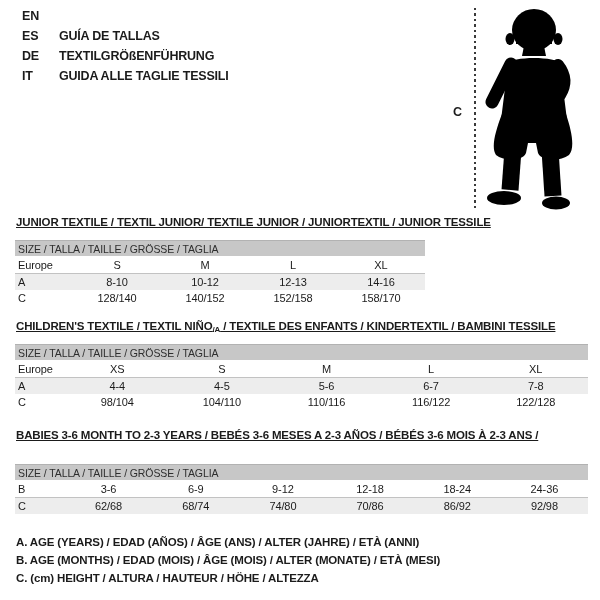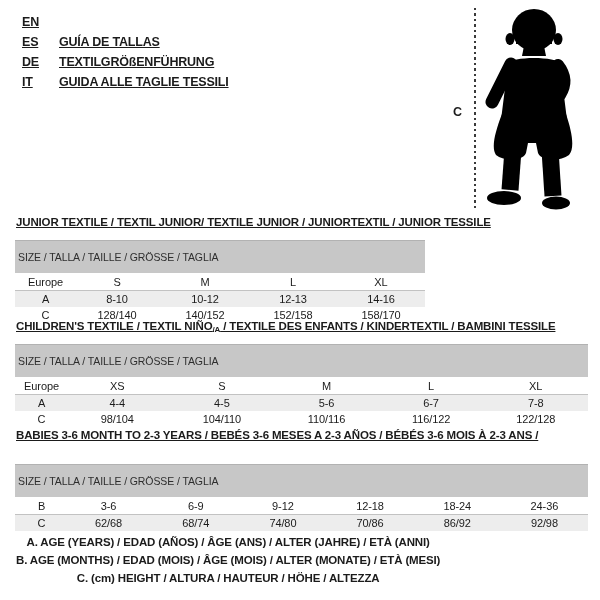--- a/index.html
+++ b/index.html
@@ -2,50 +2,50 @@
 <html><head>
 <meta charset="utf-8">
 <style>
   html,body{margin:0;padding:0;background:#fff;}
   .page{
     position:relative;width:600px;height:600px;background:#ffffff;overflow:hidden;
     font-family:"Liberation Sans",sans-serif;color:#1b1b1b;
   }
   
   .langs{position:absolute;left:22px;top:9px;font-weight:bold;font-size:12.5px;letter-spacing:-0.2px;}
-  .lang-row{display:flex;height:20px;align-items:flex-end;text-decoration:underline;}
+  .lang-row{display:flex;height:20px;align-items:flex-start;}
   .lang-code{width:37px;}
   
   .figure{position:absolute;left:480px;top:2px;width:112px;height:212px;}
   .measure-line{
     position:absolute;left:474px;top:8px;width:2px;height:202px;
     background:repeating-linear-gradient(to bottom,#3a3a3a 0 2.5px,transparent 2.5px 5.5px);
   }
   .measure-label{position:absolute;left:453px;top:105px;font-weight:bold;font-size:12.5px;}
   
   .sec-head{position:absolute;left:16px;font-weight:bold;font-size:11.5px;letter-spacing:-0.15px;white-space:nowrap;text-decoration:underline;}
   .sec-head .sub{font-size:8px;vertical-align:-2px;}
   
   .size-table{position:absolute;left:15px;border-collapse:collapse;table-layout:fixed;font-size:11px;letter-spacing:-0.1px;}
   .size-table td{padding:0;text-align:center;white-space:nowrap;height:16px;}
-  .size-table td.lab{text-align:center;padding-left:3px;}
+  .size-table td.lab{text-align:left;padding-left:3px;}
   .bar-row td{
-    background:#c7c7c7;text-align:left;padding-left:3px;height:32px;
+    background:#c7c7c7;text-align:left;padding-left:3px;height:15px;
     font-size:10.5px;color:#2e2e2e;border-top:1px solid #b2b2b2;
   }
   .head-row td{height:17px;border-bottom:1px solid #c2c2c2;}
   tr.zebra td{background:#ededed;}
   .t-junior{top:240px;width:410px;}
   .t-children{top:344px;width:573px;}
   .t-babies{top:464px;width:573px;}
   col.c-lab-j{width:58px;}
   col.c-lab{width:50px;}
   
   .legend{position:absolute;left:16px;top:533px;font-weight:bold;font-size:11.5px;letter-spacing:-0.15px;}
-  .legend div{height:18px;line-height:18px;white-space:nowrap;text-align:center;}
+  .legend div{height:18px;line-height:18px;white-space:nowrap;}
 </style>
 </head>
 <body>
 
 <div class="page">
 
   <div class="langs">
     <div class="lang-row">
       <span class="lang-code">EN</span>
     </div>

